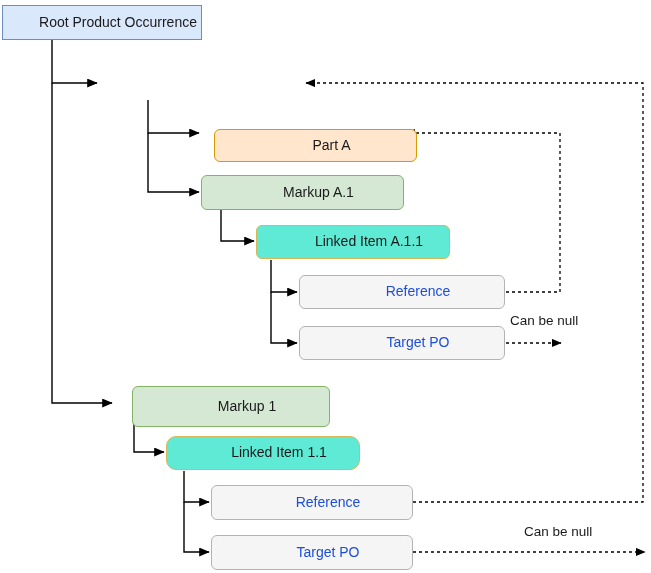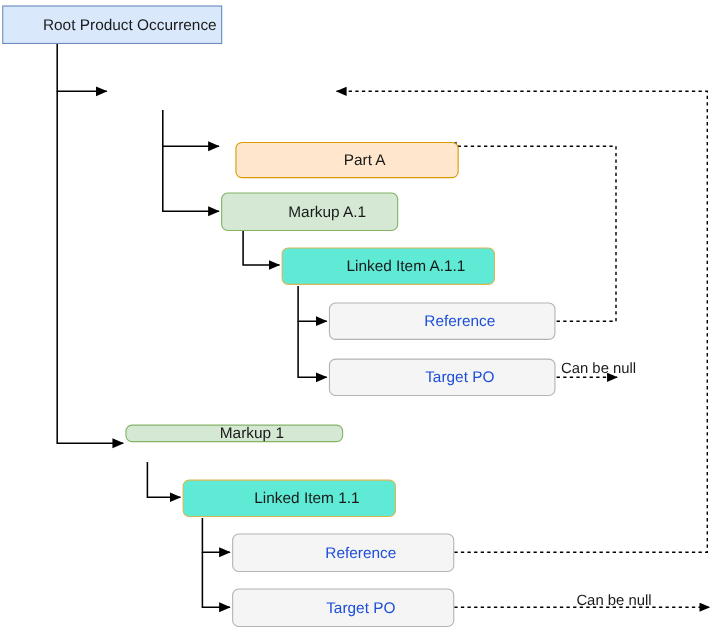--- a/index.html
+++ b/index.html
@@ -51,21 +51,20 @@
     color: #1d4ed8;
   }
   .rounded {
     border-radius: 6px;
   }
   .label {
     position: absolute;
     font-size: 13.5px;
     color: #1a1a1a;
     white-space: nowrap;
-    margin-top: 14px;
   }
   #edges {
     position: absolute;
     left: 0;
     top: 0;
     width: 651px;
     height: 573px;
     pointer-events: none;
   }
 </style>
@@ -115,41 +114,41 @@
 
   <div class="node blue" style="left:2px; top:5px; width:200px; height:35px;">
     <span>Root Product Occurrence</span>
   </div>
 
 
   <div class="node orange rounded" style="left:214px; top:117px; width:203px; height:33px;margin-top:12px;">
     <span>Part A</span>
   </div>
 
-  <div class="node green rounded" style="left:201px; top:175px; width:161px; height:35px;text-align:right;">
+  <div class="node green rounded" style="left:201px; top:175px; width:203px; height:35px;text-align:right;">
     <span>Markup A.1</span>
   </div>
 
   <div class="node yellow rounded" style="left:256px; top:225px; width:194px; height:34px;">
     <span>Linked Item A.1.1</span>
   </div>
 
   <div class="node grey rounded" style="left:299px; top:275px; width:206px; height:34px;">
     <span>Reference</span>
   </div>
 
   <div class="node grey rounded" style="left:299px; top:326px; width:206px; height:34px;">
     <span>Target PO</span>
   </div>
 
-  <div class="node green rounded" style="left:114px; top:386px; width:198px; height:16px;align-items:flex-end;">
+  <div class="node green rounded" style="left:132px; top:386px; width:198px; height:41px;">
     <span>Markup 1</span>
   </div>
 
-  <div class="node yellow rounded" style="left:166px; top:436px; width:194px; height:34px;">
+  <div class="node yellow rounded" style="left:166px; top:436px; width:194px; height:34px;border-radius:10px;">
     <span>Linked Item 1.1</span>
   </div>
 
   <div class="node grey rounded" style="left:211px; top:485px; width:202px; height:35px;">
     <span>Reference</span>
   </div>
 
   <div class="node grey rounded" style="left:211px; top:535px; width:202px; height:35px;">
     <span>Target PO</span>
   </div>

